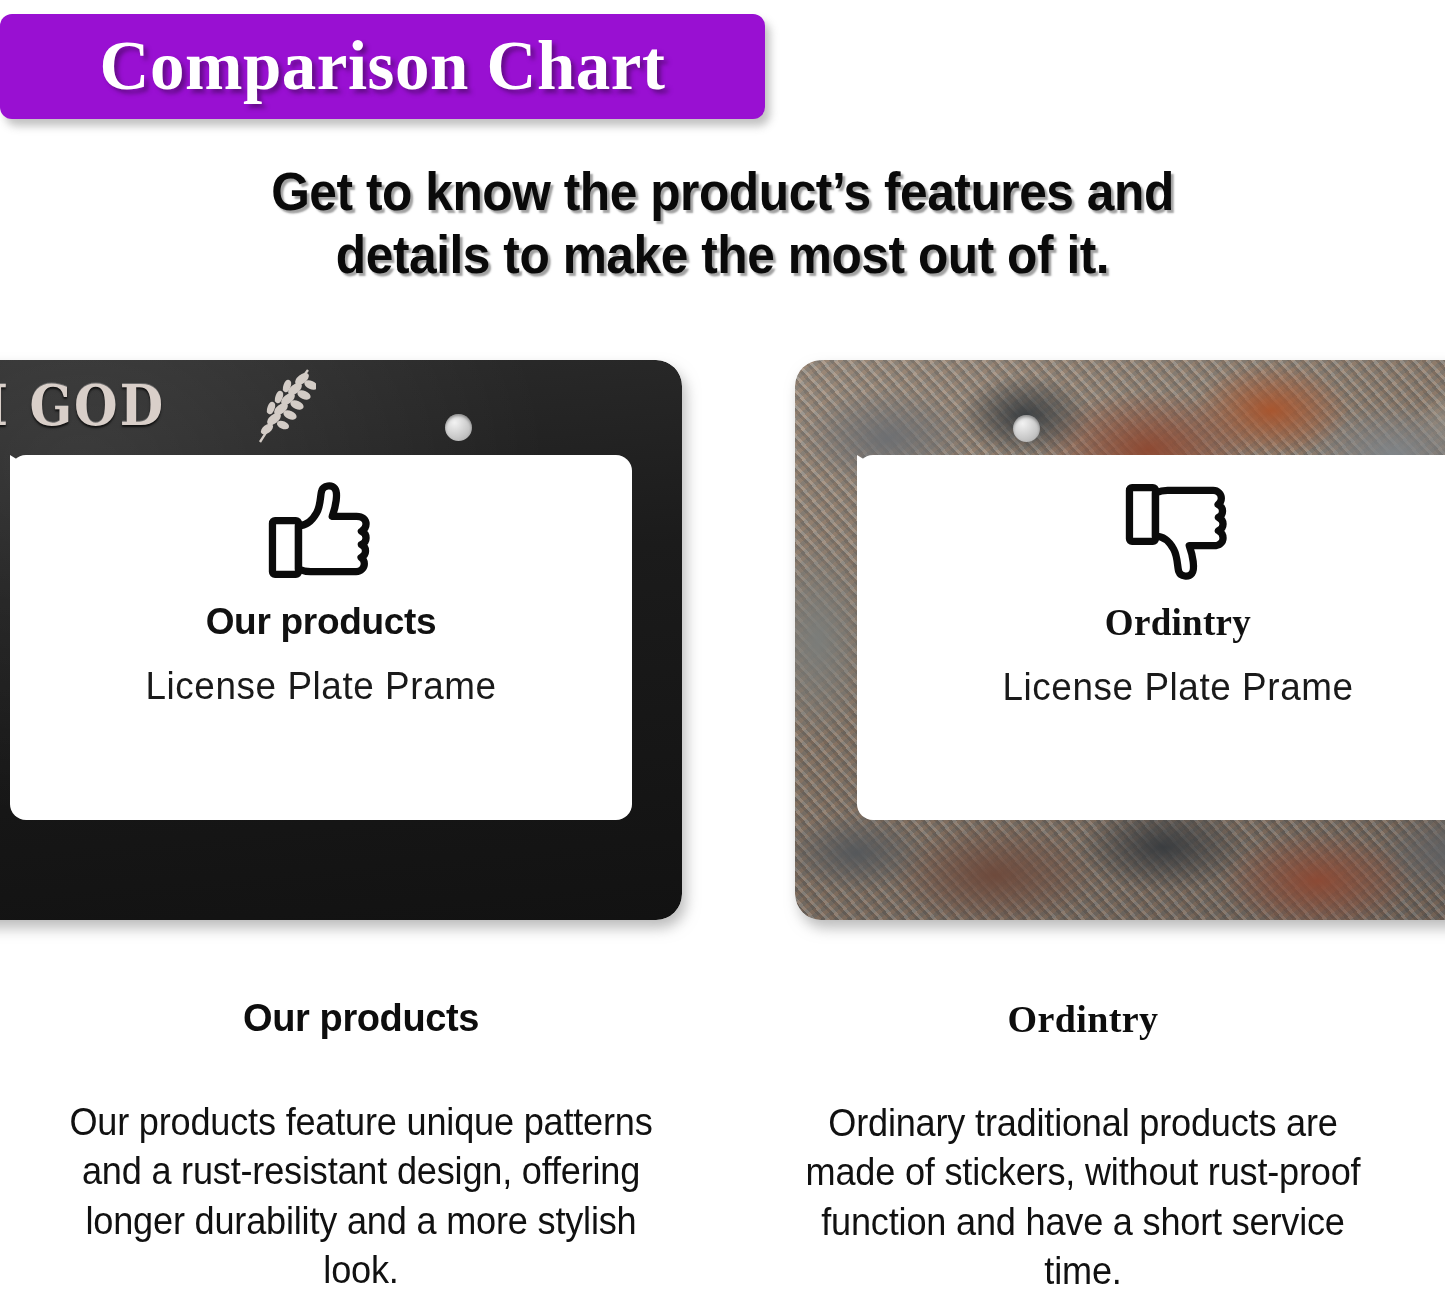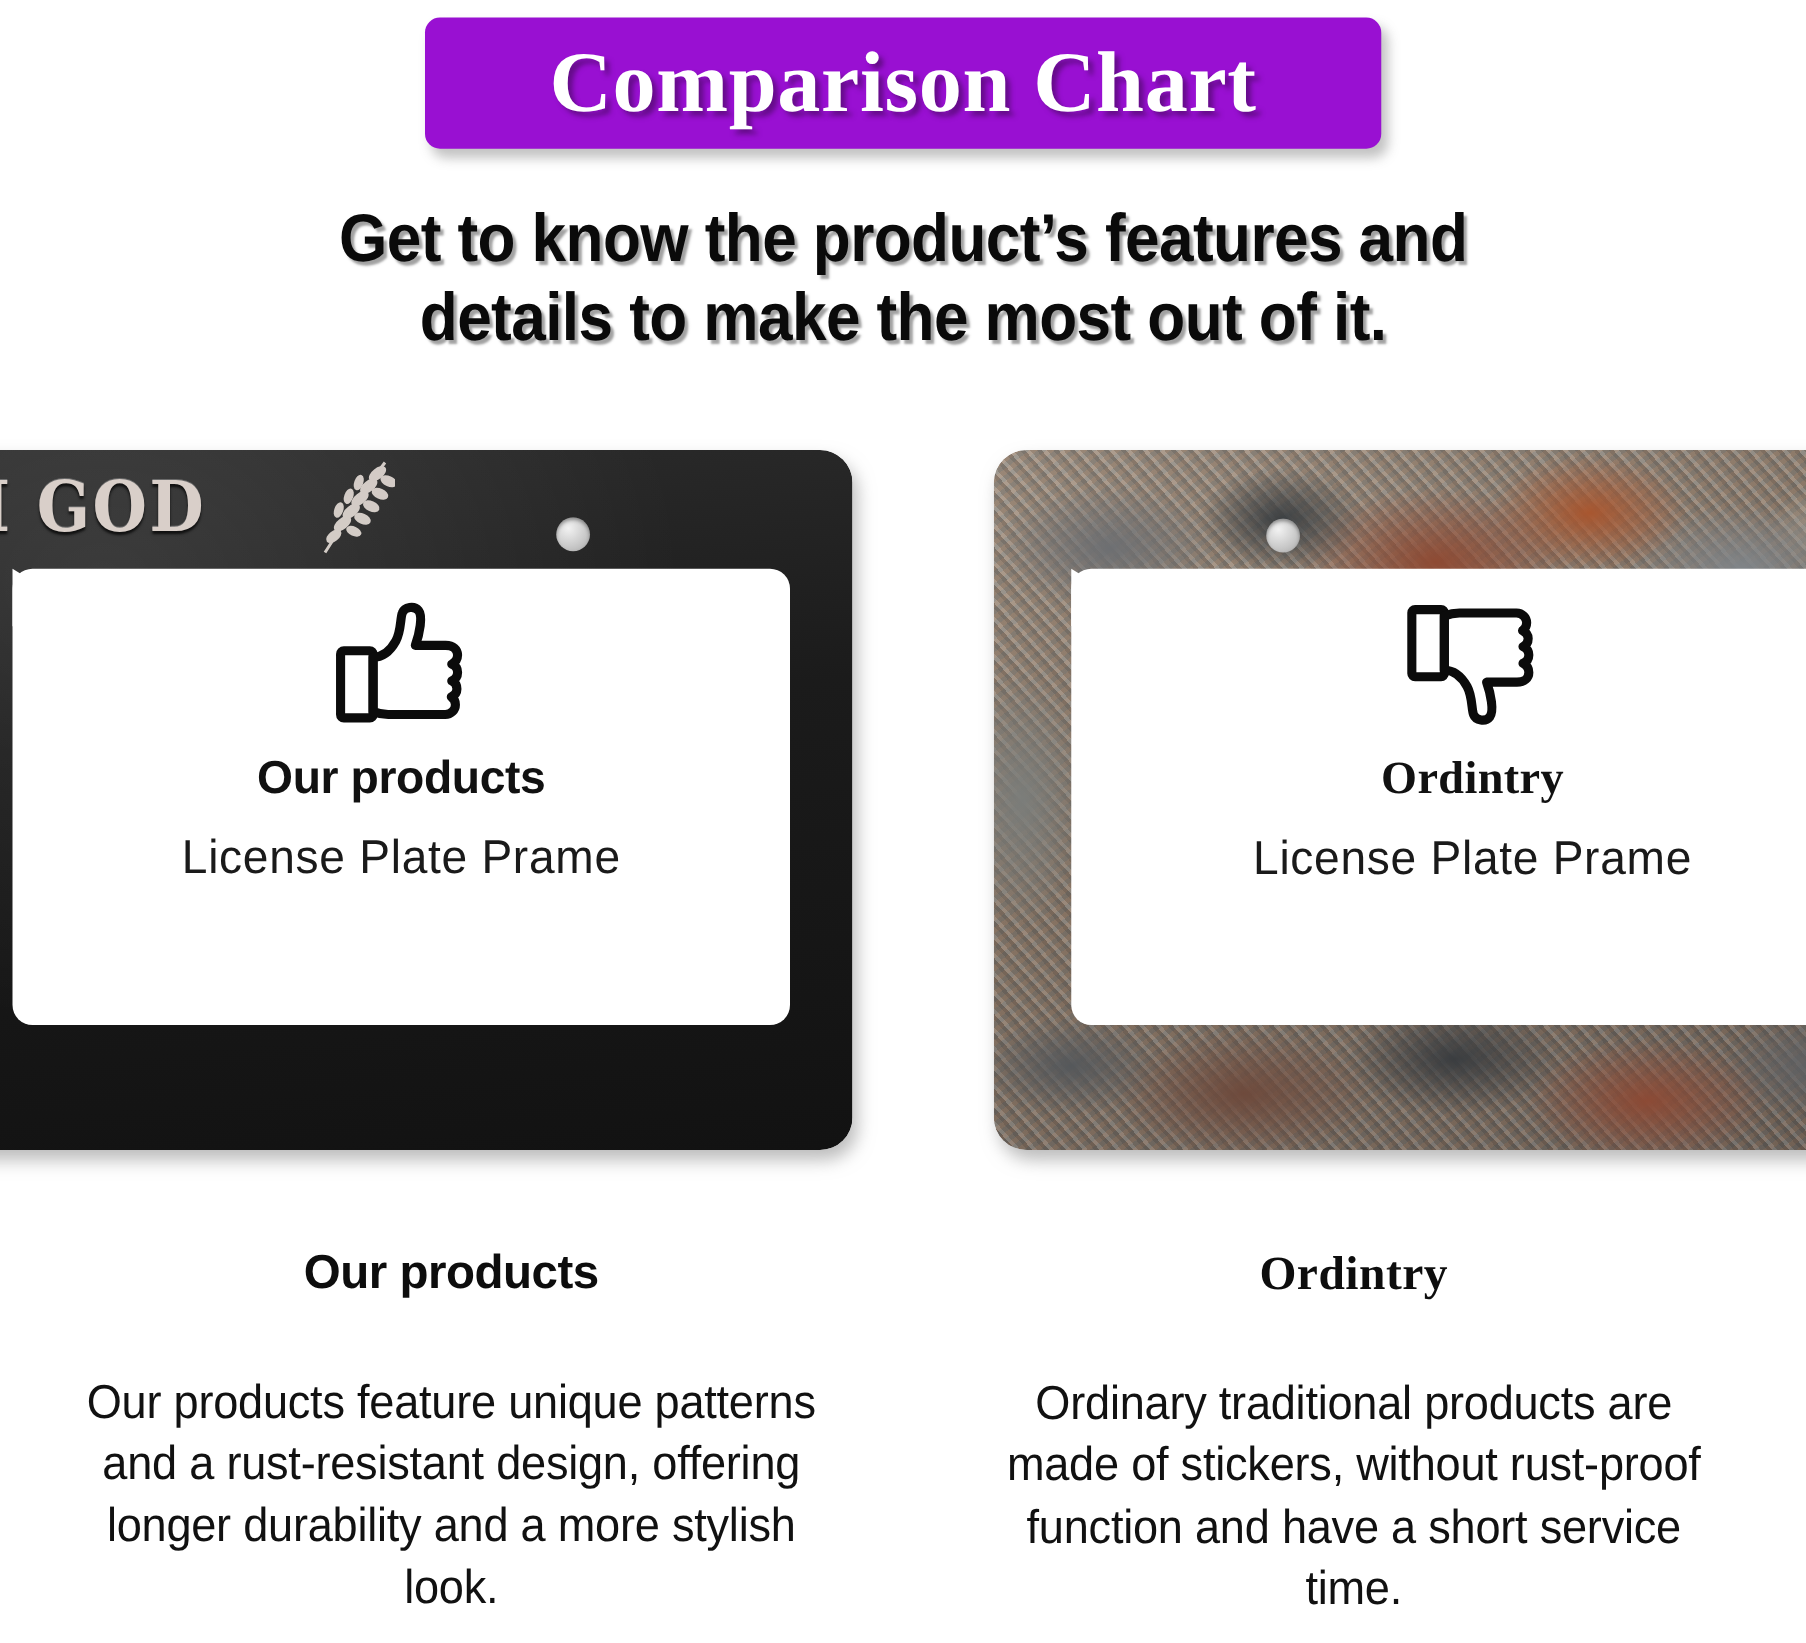--- a/index.html
+++ b/index.html
@@ -10,21 +10,21 @@
     background: #ffffff;
     font-family: "Liberation Sans", sans-serif;
     overflow: hidden;
     position: relative;
   }
 
   
   .banner-row {
     position: absolute;
     top: 14px; left: 0; width: 1445px;
-    display: flex; justify-content: center;
+    display: flex; 
   }
   .banner {
     width: 765px; height: 105px;
     background: #9910d2;
     border-radius: 12px;
     display: flex; align-items: center; justify-content: center;
     box-shadow: 5px 7px 9px rgba(120,120,120,0.45);
   }
   .banner-title {
     font-family: "Liberation Serif", serif;

